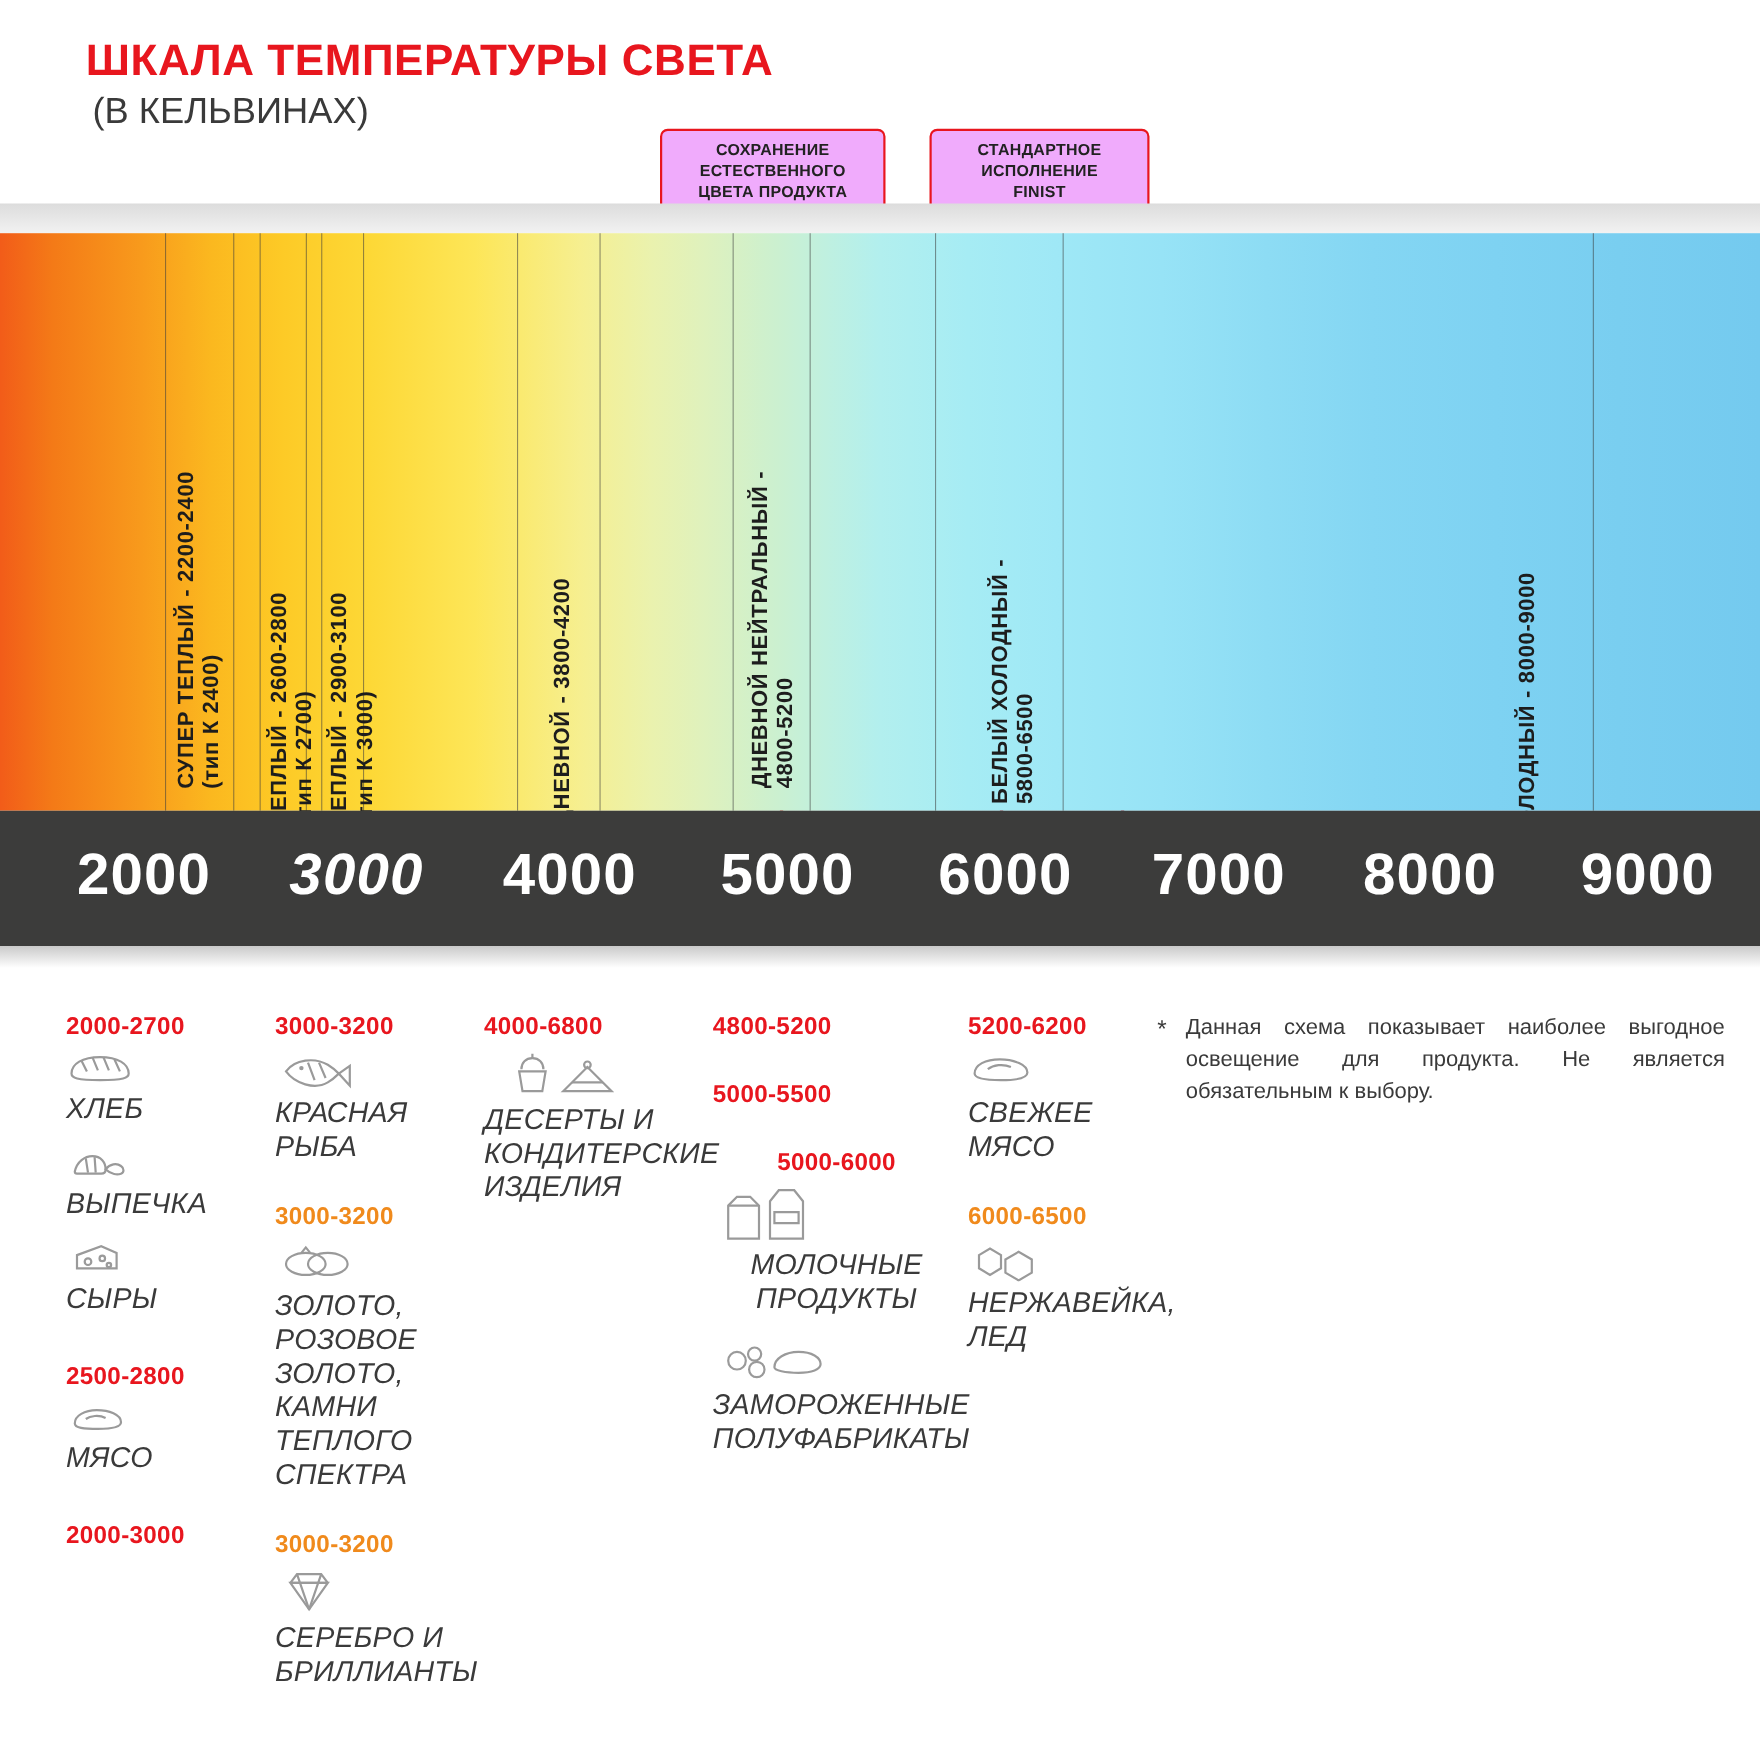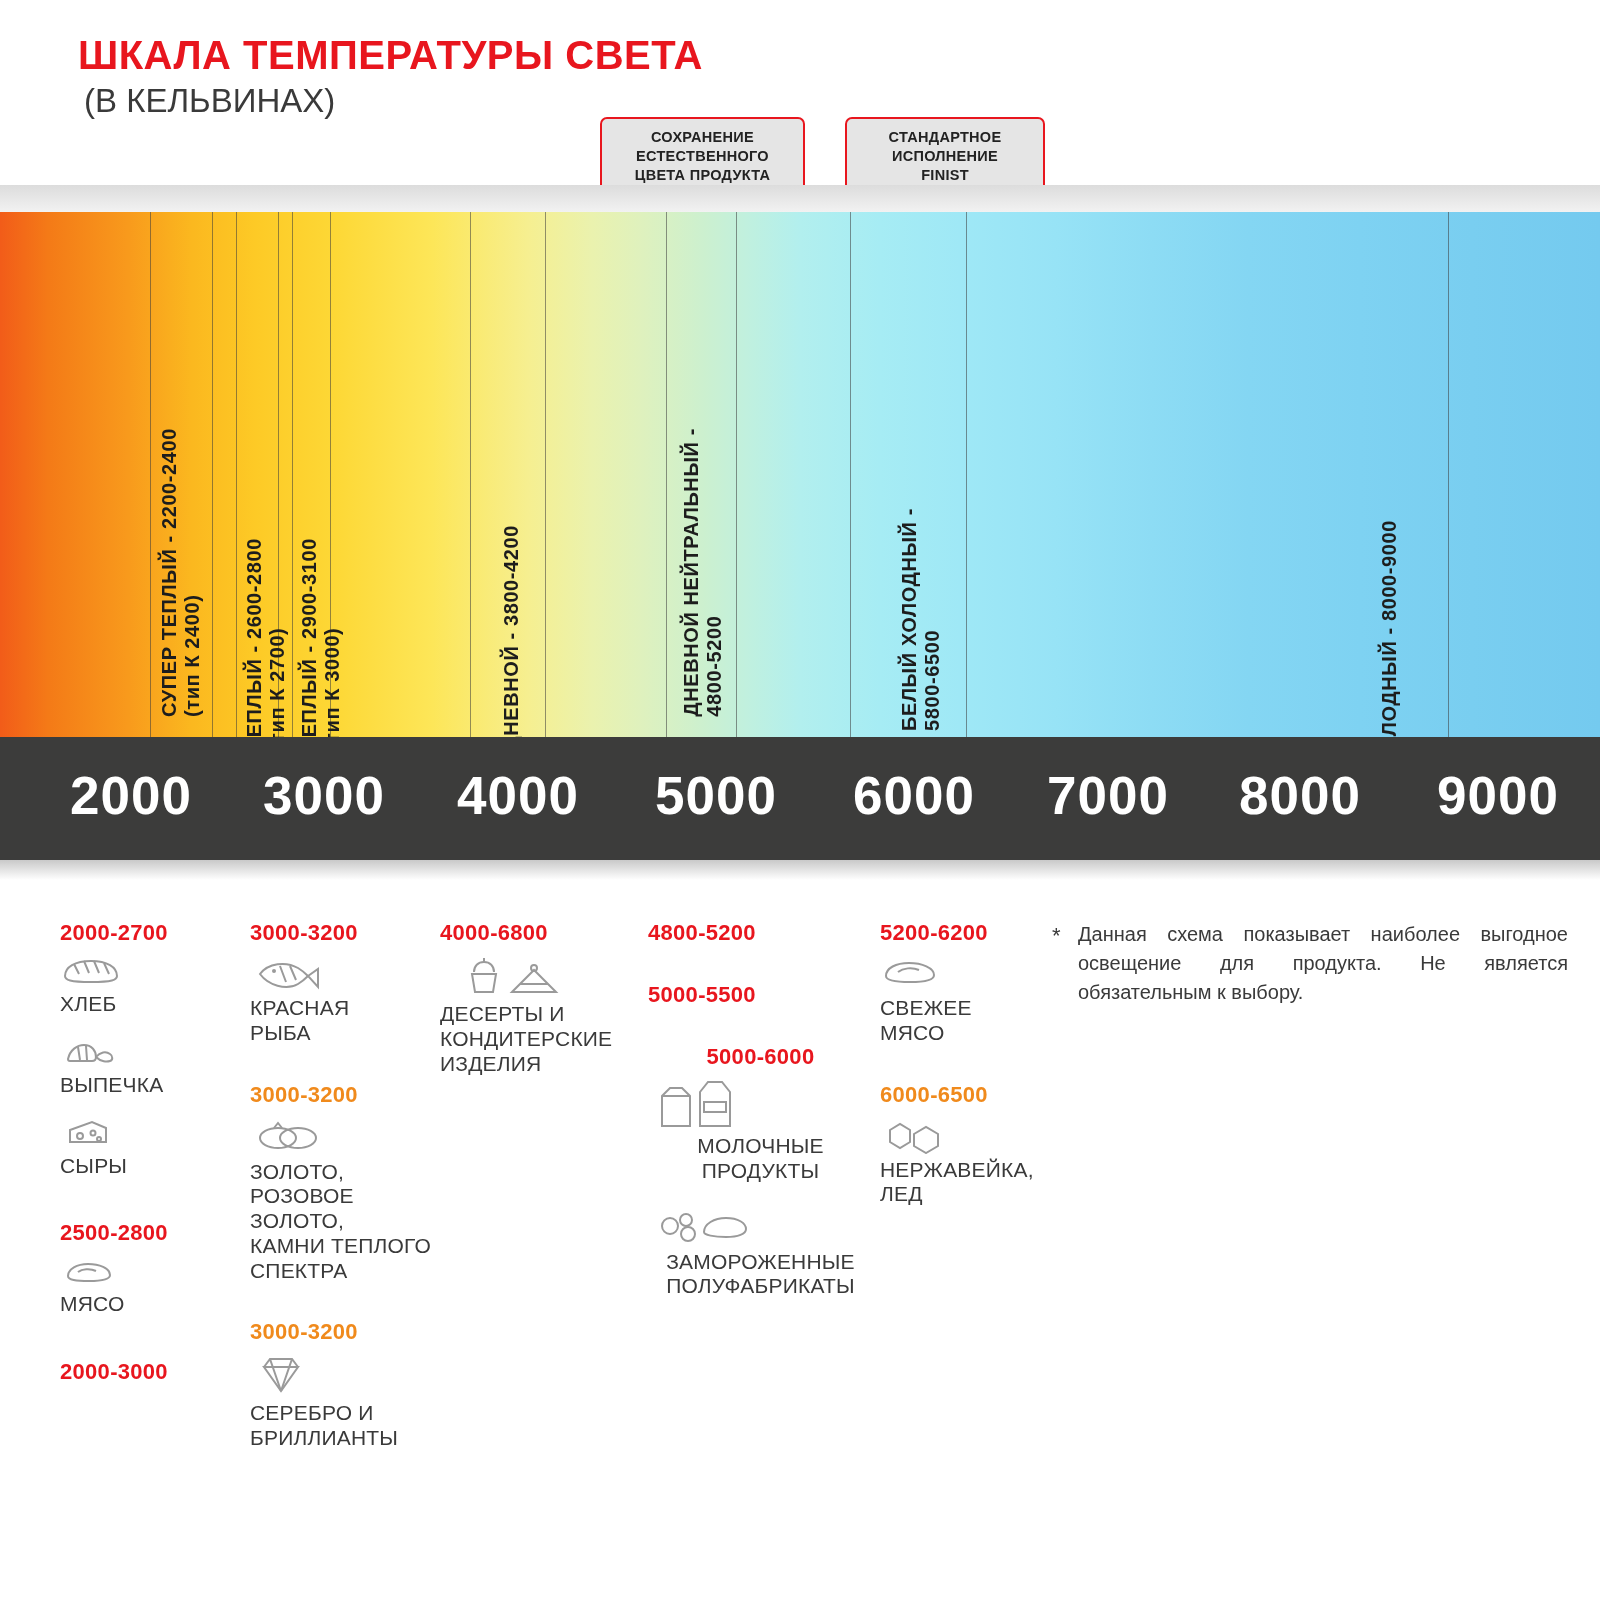--- a/index.html
+++ b/index.html
@@ -17,21 +17,21 @@
   #title{
     color:#e8161e;font-size:40px;font-weight:bold;letter-spacing:0.5px;
     margin:0;line-height:1.05;
   }
   #subtitle{
     color:#3a3a3a;font-size:33px;margin:6px 0 16px 6px;font-weight:normal;
   }
 
   
   .callout{
-    position:absolute;border:2px solid #e8161e;border-radius:7px;background:#e5e5e5;
+    position:absolute;border:2px solid #e8161e;border-radius:7px;background:#f0abfc;
     text-align:center;font-size:14.5px;font-weight:bold;color:#222;line-height:1.32;
     padding:9px 12px;letter-spacing:0.3px;box-sizing:border-box;
   }
   #callout-natural{left:600px;top:117px;width:205px;}
   #callout-finist{left:845px;top:117px;width:200px;}
 
   
   .dashline{position:absolute;border-left:3px dashed #e8161e;}
 
   
@@ -94,21 +94,21 @@
   }
 
   
   .col{position:absolute;top:920px;}
   .range{
     color:#e8161e;font-size:22px;font-weight:bold;margin:0 0 8px 0;letter-spacing:0.3px;
   }
   .range.orange{color:#f08a1c;}
   .item{margin-bottom:18px;}
   .item-label{
-    font-size:21px;color:#3a3a3a;line-height:1.18;margin-top:4px;letter-spacing:0.2px;
+    font-size:26px;color:#3a3a3a;line-height:1.18;margin-top:4px;letter-spacing:0.2px;font-style:italic;
   }
   .icon{display:block;}
   .block{margin-bottom:28px;}
 
   
   #footnote{
     position:absolute;left:1078px;top:920px;width:490px;
     font-size:20px;color:#3a3a3a;line-height:1.45;text-align:justify;
   }
   #footnote .star{position:absolute;left:-26px;top:0;font-size:22px;}
@@ -190,21 +190,21 @@
   <div class="tick" style="left:1294px;top:675px;height:90px;"></div>
 
   <div class="tickdot" style="left:1480px;top:650px;"></div>
   <div class="tick" style="left:1492px;top:675px;height:90px;"></div>
 </div>
 
 <div id="darkbar" style="top:737px;"></div>
 <div id="darkbar-shadow" style="top:860px;"></div>
 
 <div class="kelvin" style="left:131px;top:765px;">2000</div>
-<div class="kelvin" style="left:324px;top:765px;">3000</div>
+<div class="kelvin" style="left:324px;top:765px;font-style:italic;">3000</div>
 <div class="kelvin" style="left:518px;top:765px;">4000</div>
 <div class="kelvin" style="left:716px;top:765px;">5000</div>
 <div class="kelvin" style="left:914px;top:765px;">6000</div>
 <div class="kelvin" style="left:1108px;top:765px;">7000</div>
 <div class="kelvin" style="left:1300px;top:765px;">8000</div>
 <div class="kelvin" style="left:1498px;top:765px;">9000</div>
 
 <div class="col" style="left:60px;width:180px;">
   <div class="block">
     <div class="range">2000-2700</div>

